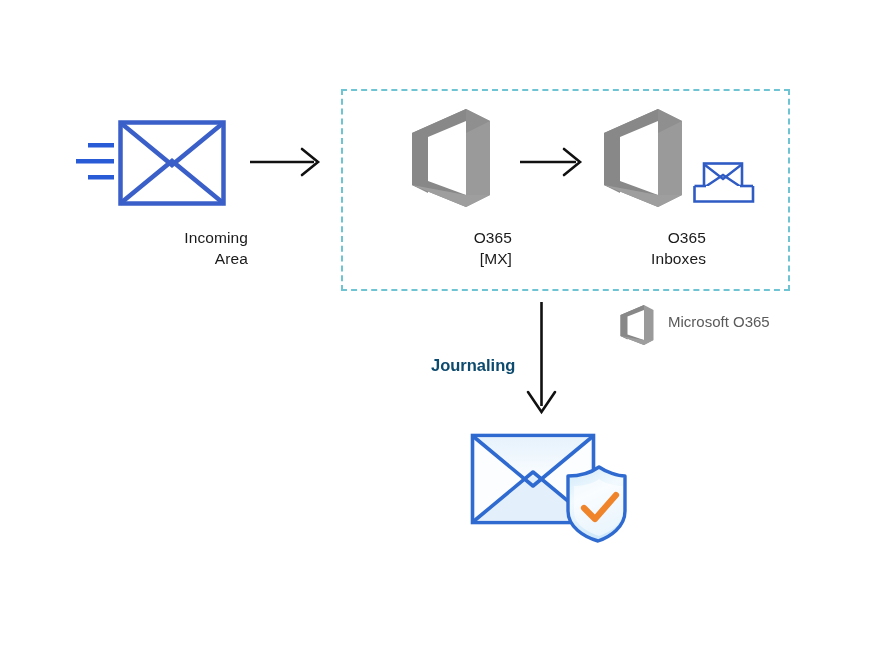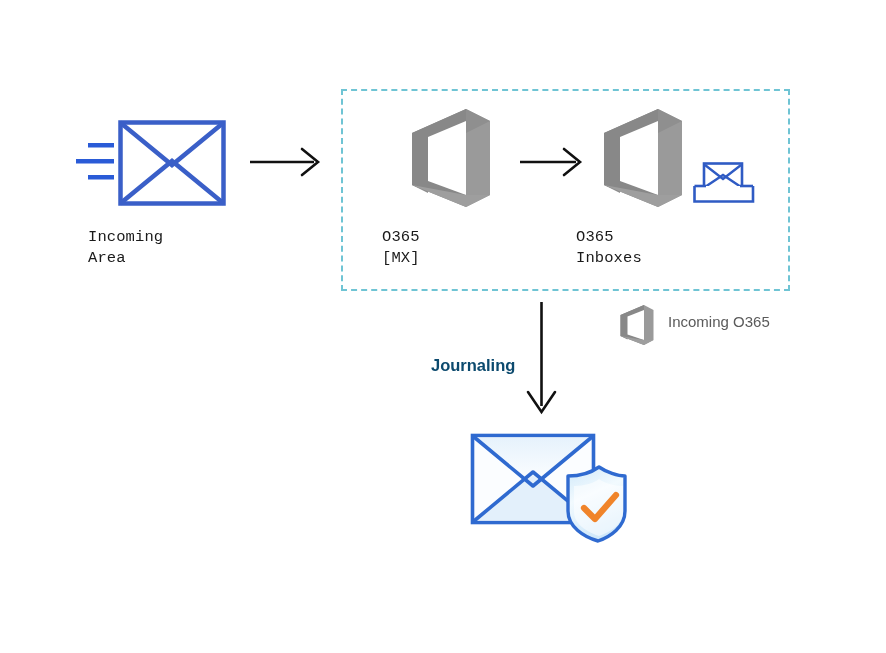--- a/index.html
+++ b/index.html
@@ -15,25 +15,25 @@
     width: 886px;
     height: 653px;
     background: #ffffff;
     overflow: hidden;
   }
   .abs { position: absolute; }
 
   
   .label {
     position: absolute;
-    text-align: left;
+    text-align: right;
     color: #1a1a1a;
     font-size: 15.5px;
     line-height: 21px;
-    font-family: Liberation Mono, monospace;
+    font-family: Liberation Sans, sans-serif;
     white-space: pre;
     letter-spacing: 0.1px;
   }
   .label-journaling {
     position: absolute;
     color: #0c4a6e;
     font-size: 16.5px;
     font-weight: bold;
     font-family: "Liberation Sans", sans-serif;
     white-space: pre;
@@ -127,21 +127,21 @@
 
   <div class="label" style="left:576px; top:227px; width:130px;"><span>O365</span><br><span>Inboxes</span></div>
 
   <svg class="abs" style="left:618px; top:304px;" width="37" height="42">
     <path d="M 26 1 L 35.5 6 L 35.5 36 L 26 41 Z" fill="#9a9a9a"></path>
     <path d="M 26 1 L 2.5 11 L 2.5 32 L 9.5 35.5 L 9.5 12.5 L 26 6 Z" fill="#8c8c8c"></path>
     <path d="M 2.5 11 L 26 1 L 26 41 L 2.5 32 Z" fill="#888888"></path>
     <path d="M 9.5 12.5 L 26 6 L 26 36 L 9.5 30.5 Z" fill="#ffffff"></path>
     <path d="M 2.5 32 L 26 41 L 35.5 36 L 26 36 Z" fill="#9e9e9e"></path>
   </svg>
-  <div class="label-legend" style="left:668px; top:313px;">Incoming O365</div>
+  <div class="label-legend" style="left:668px; top:313px;">Microsoft O365</div>
 
   <svg class="abs" style="left:522px; top:300px;" width="42" height="124">
     <line x1="19.5" y1="2" x2="19.5" y2="106" stroke="#111111" stroke-width="2.6"></line>
     <path d="M 6 92 L 19.5 112 L 33 92" fill="none" stroke="#111111" stroke-width="2.6" stroke-linecap="round" stroke-linejoin="miter"></path>
   </svg>
 
   <div class="label-journaling" style="left:418px; top:356px;">Journaling</div>
 
   <svg class="abs" style="left:470px; top:433px;" width="164" height="112">
     <defs>

